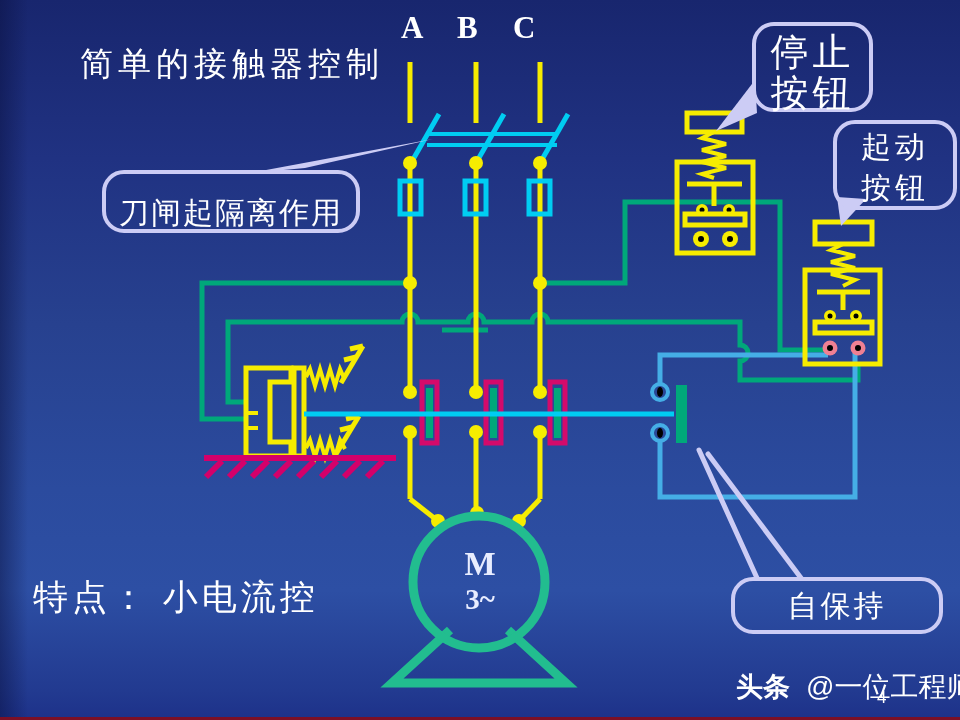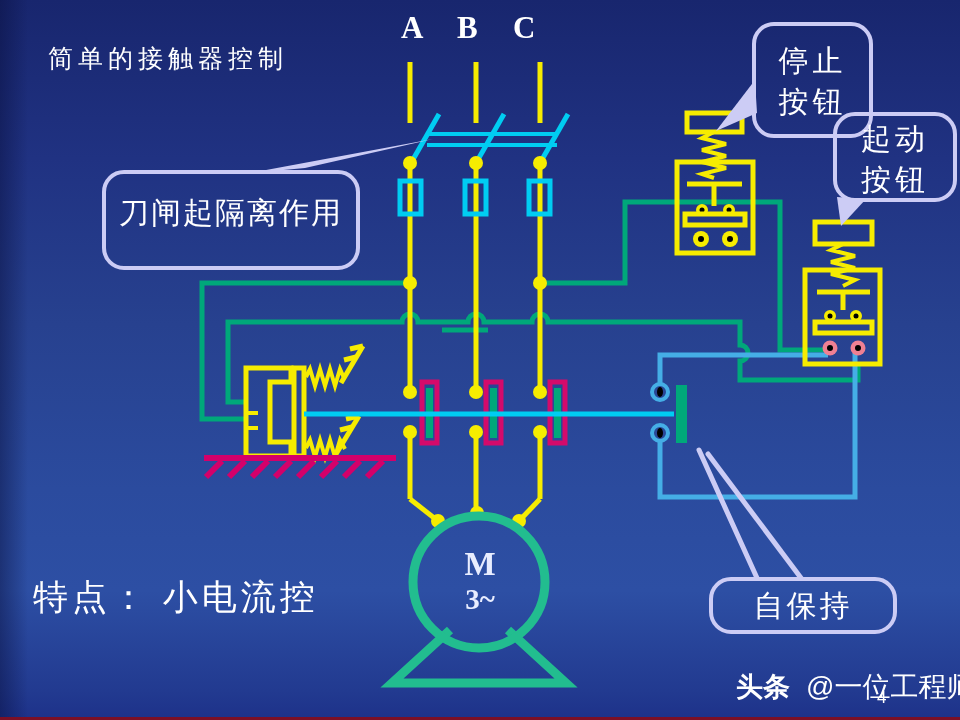--- a/index.html
+++ b/index.html
@@ -6,33 +6,33 @@
   .slide{
     position:relative;width:960px;height:720px;overflow:hidden;
     background:
       linear-gradient(90deg, rgba(8,14,60,.45) 0px, rgba(8,14,60,0) 28px),
       linear-gradient(180deg,#18266e 0%,#203282 22%,#27418f 45%,#2b4b9e 68%,#2d4fa4 82%,#223a90 96%,#1d3189 100%);
     font-family:"Liberation Serif", serif;
   }
   .bottom-edge{position:absolute;left:0;bottom:0;width:960px;height:3px;background:#7b1026;}
   svg.diagram{position:absolute;left:0;top:0;}
   .title{
-    position:absolute;left:48px;top:42px;color:#ffffff;font-size:25px;
+    position:absolute;left:80px;top:42px;color:#ffffff;font-size:33px;
     letter-spacing:5px;white-space:nowrap;
   }
   .phase-label{position:absolute;top:10px;color:#ffffff;font-size:31px;font-weight:bold;}
   .phase-a{left:401px;} .phase-b{left:457px;} .phase-c{left:513px;}
   .callout{
     position:absolute;border:4px solid #ccccf5;border-radius:22px;color:#ffffff;
     text-align:center;box-sizing:border-box;background:transparent;
   }
-  .callout-knife{left:102px;top:170px;width:258px;height:100px;font-size:30px;line-height:77px;letter-spacing:2px;}
-  .callout-stop{left:752px;top:22px;width:121px;height:116px;font-size:30px;line-height:41px;padding-top:14px;letter-spacing:4px;}
-  .callout-start{left:833px;top:112px;width:124px;height:90px;font-size:30px;line-height:41px;padding-top:2px;letter-spacing:4px;}
-  .callout-selfhold{left:709px;top:577px;width:188px;height:57px;font-size:30px;line-height:50px;letter-spacing:3px;}
+  .callout-knife{left:102px;top:170px;width:258px;height:63px;font-size:30px;line-height:77px;letter-spacing:2px;}
+  .callout-stop{left:752px;top:22px;width:121px;height:90px;font-size:38px;line-height:41px;padding-top:6px;letter-spacing:4px;}
+  .callout-start{left:833px;top:120px;width:124px;height:90px;font-size:30px;line-height:41px;padding-top:2px;letter-spacing:4px;}
+  .callout-selfhold{left:731px;top:577px;width:212px;height:57px;font-size:30px;line-height:50px;letter-spacing:3px;}
   .motor-label{
     position:absolute;left:440px;top:546px;width:80px;text-align:center;color:#e8edff;
   }
   .motor-label .m{font-size:33px;font-weight:bold;display:block;line-height:36px;}
   .motor-label .ph{font-size:29px;font-weight:bold;display:block;line-height:34px;}
   .feature{position:absolute;color:#ffffff;font-size:35px;letter-spacing:4px;white-space:nowrap;}
   .feature-l1{left:33px;top:574px;}
   .feature-l2{left:146px;top:622px;}
   .watermark{
     position:absolute;left:736px;top:668px;color:#ffffff;white-space:nowrap;

